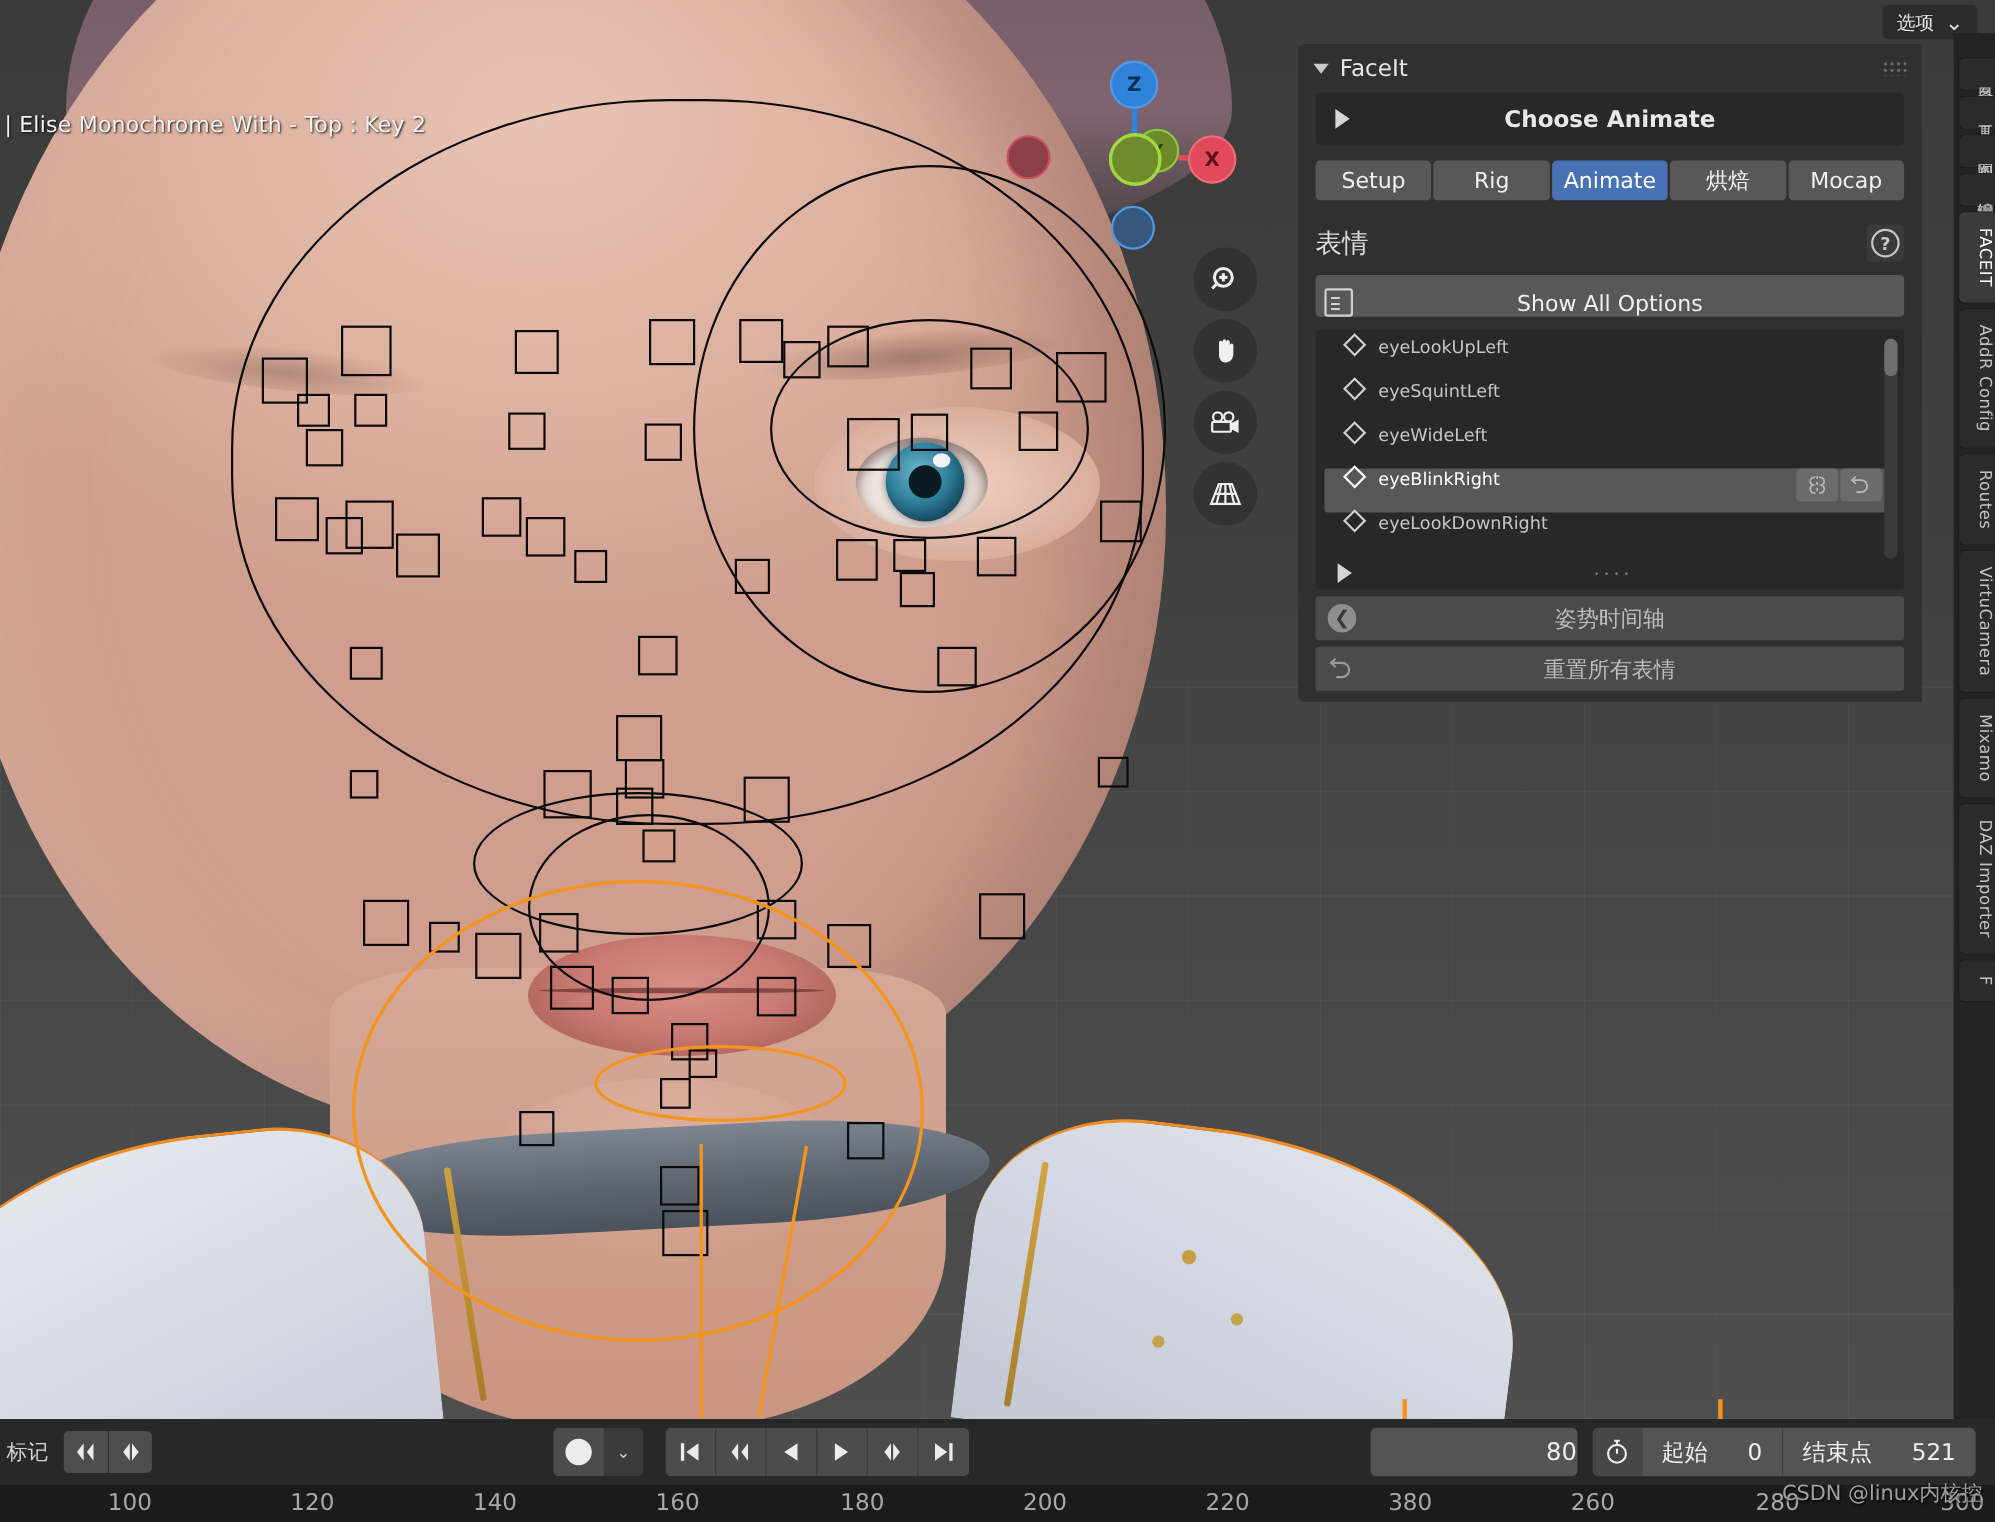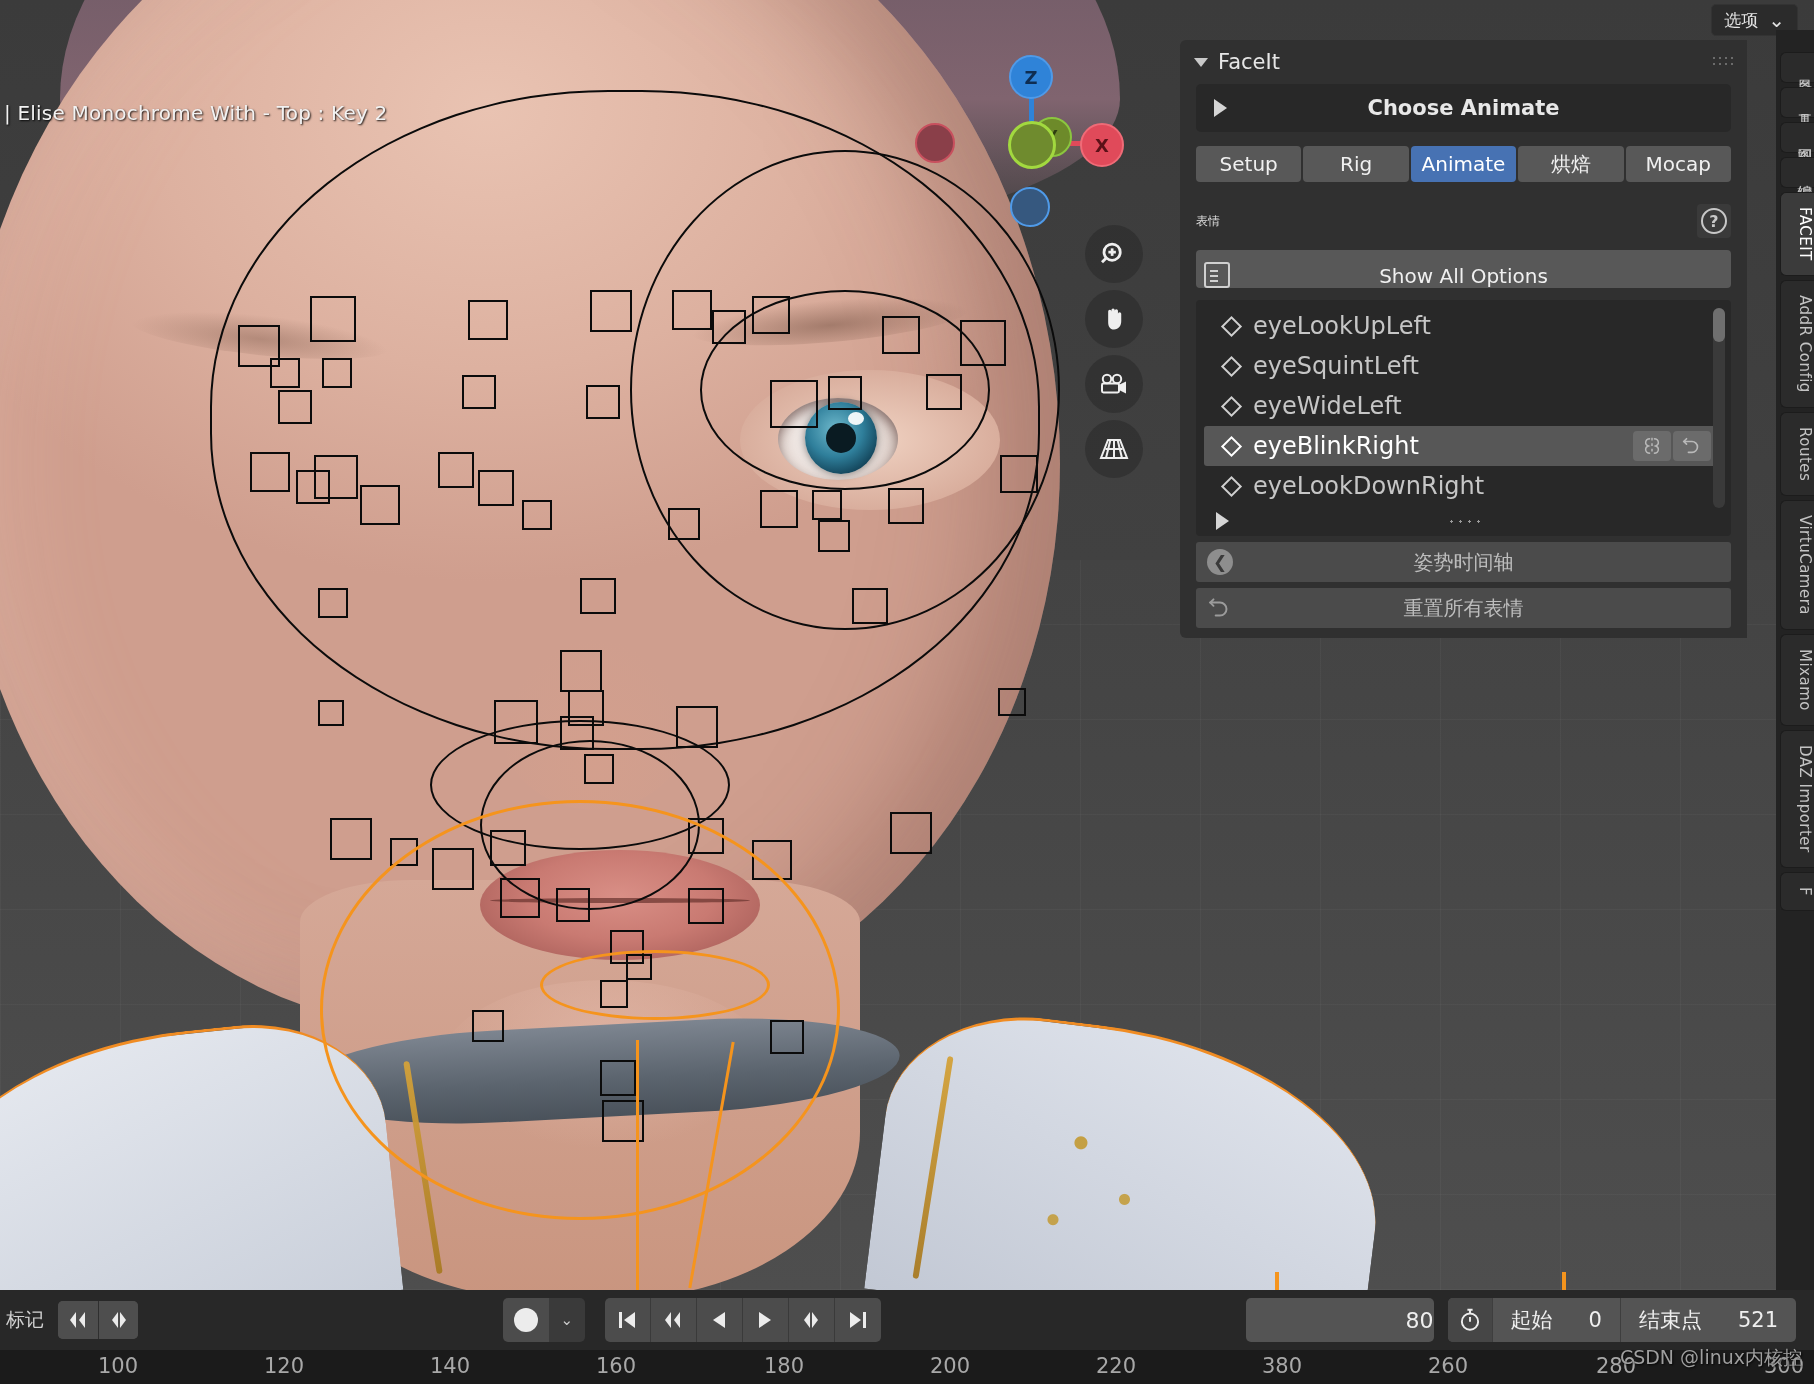--- a/index.html
+++ b/index.html
@@ -226,21 +226,21 @@
 
   .tabrow { display:flex; gap:2px; margin-bottom:22px; }
   .tabrow .tb {
     flex:1; height:36px; background:#585858; color:#f0f0f0;
     display:flex; align-items:center; justify-content:center;
     font-size:20px; border-radius:4px;
   }
   .tabrow .tb.active { background:#4772b3; color:#ffffff; }
 
   .sect-row { display:flex; align-items:center; margin-bottom:12px; }
-  .sect-title { color:#dcdcdc; font-size:12px; }
+  .sect-title { color:#dcdcdc; font-size:24px; }
   .help-ico {
     margin-left:auto; width:34px; height:34px; border-radius:4px;
     background:#3a3a3a; display:flex; align-items:center; justify-content:center;
   }
   .circ-q {
     width:26px;height:26px;border:2px solid #c7c7c7;border-radius:50%;
     display:flex;align-items:center;justify-content:center;color:#c7c7c7;font-size:16px;font-weight:bold;
   }
 
   .btn-show {
@@ -253,22 +253,22 @@
     border:2px solid #d0d0d0; border-radius:3px;
     background: linear-gradient(180deg, transparent 0 4px, #d0d0d0 4px 6px, transparent 6px 9px, #d0d0d0 9px 11px, transparent 11px 14px, #d0d0d0 14px 16px, transparent 16px);
     background-size: 8px 100%; background-repeat:no-repeat; background-position: 4px 2px;
   }
 
   .listbox {
     background:#282828; border-radius:4px; padding:6px 0 0 0;
     position:relative;
   }
   .lrow {
-    height:40px; display:flex; align-items:center; gap:14px;
-    padding:0 12px 0 20px; color:#c6c6c6; font-size:24px;
+    height:40px; display:flex; align-items:flex-start; gap:14px;
+    padding:0 12px 0 20px; color:#c6c6c6; font-size:16px;
     border-radius:3px; margin:0 8px;
   }
   .lrow.sel { background:#575757; color:#ffffff; }
   .diamond {
     width:15px;height:15px; border:2px solid #cfcfcf; transform:rotate(45deg);
     flex:none;
   }
   .lrow.sel .diamond { border-color:#ffffff; }
   .rowbtns { margin-left:auto; display:flex; gap:2px; }
   .rbtn {

